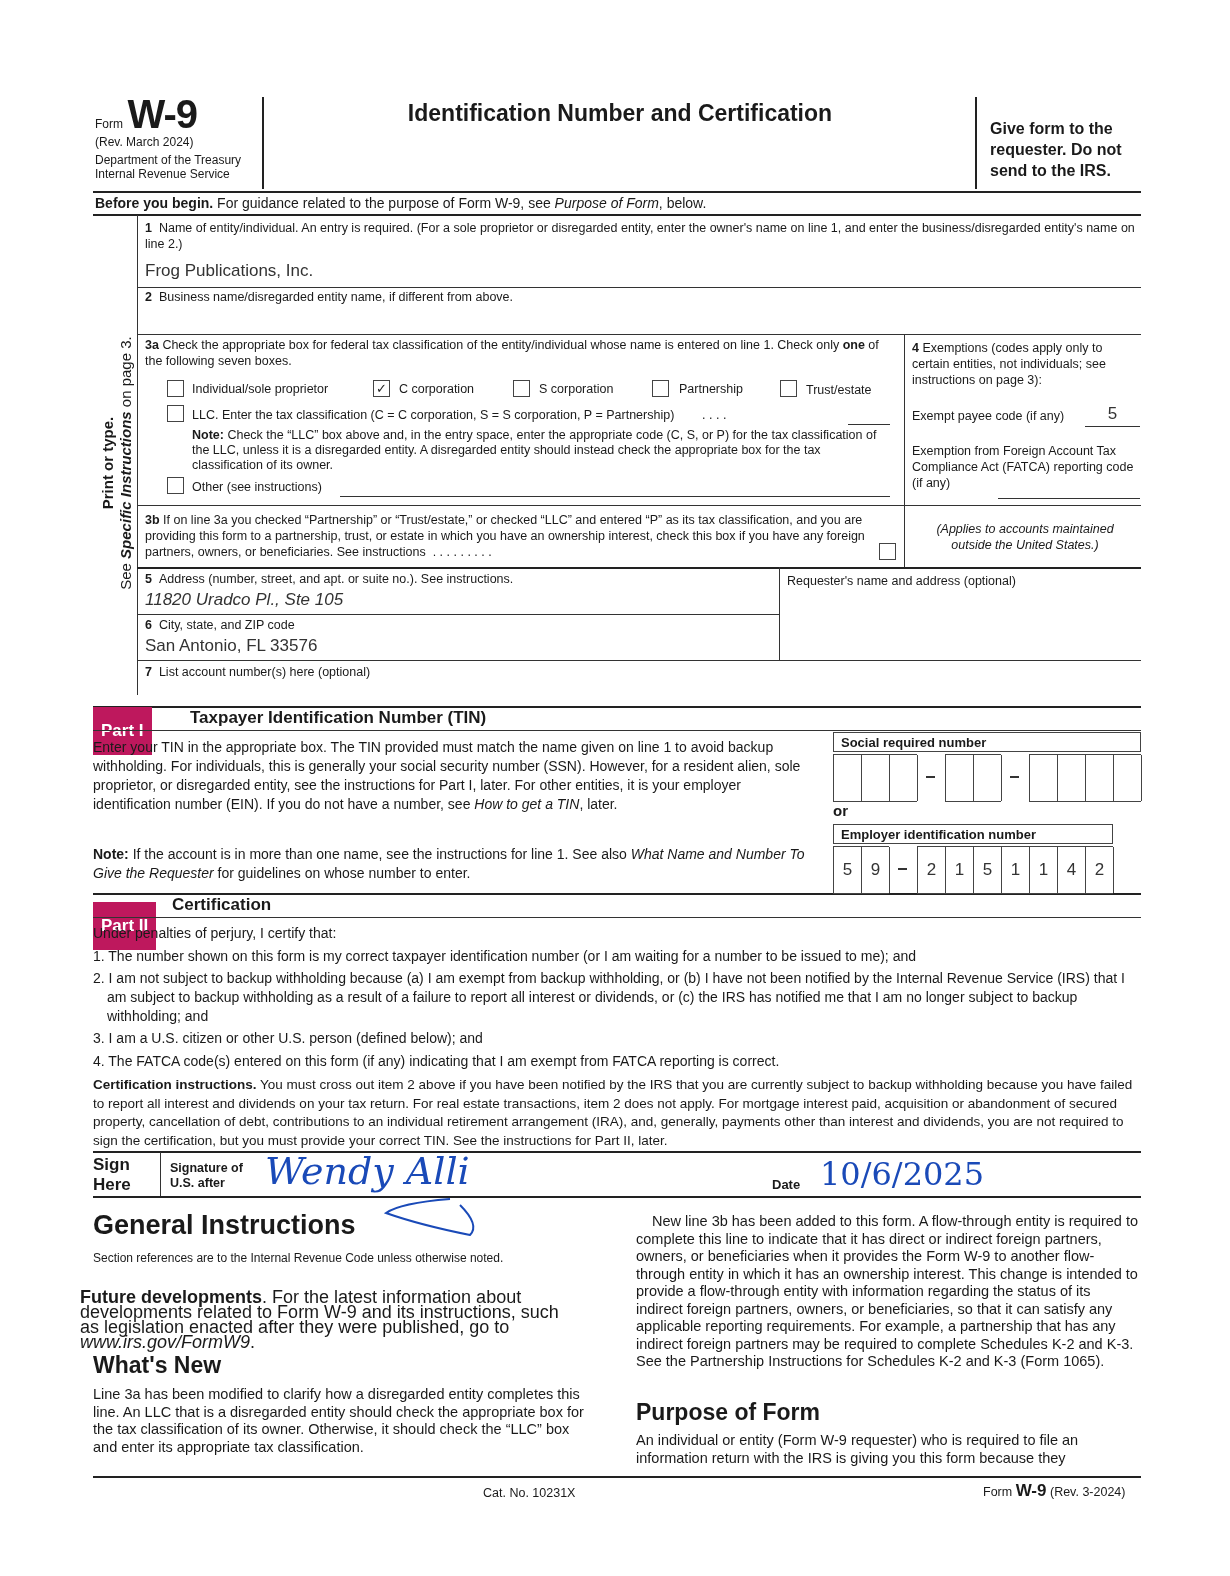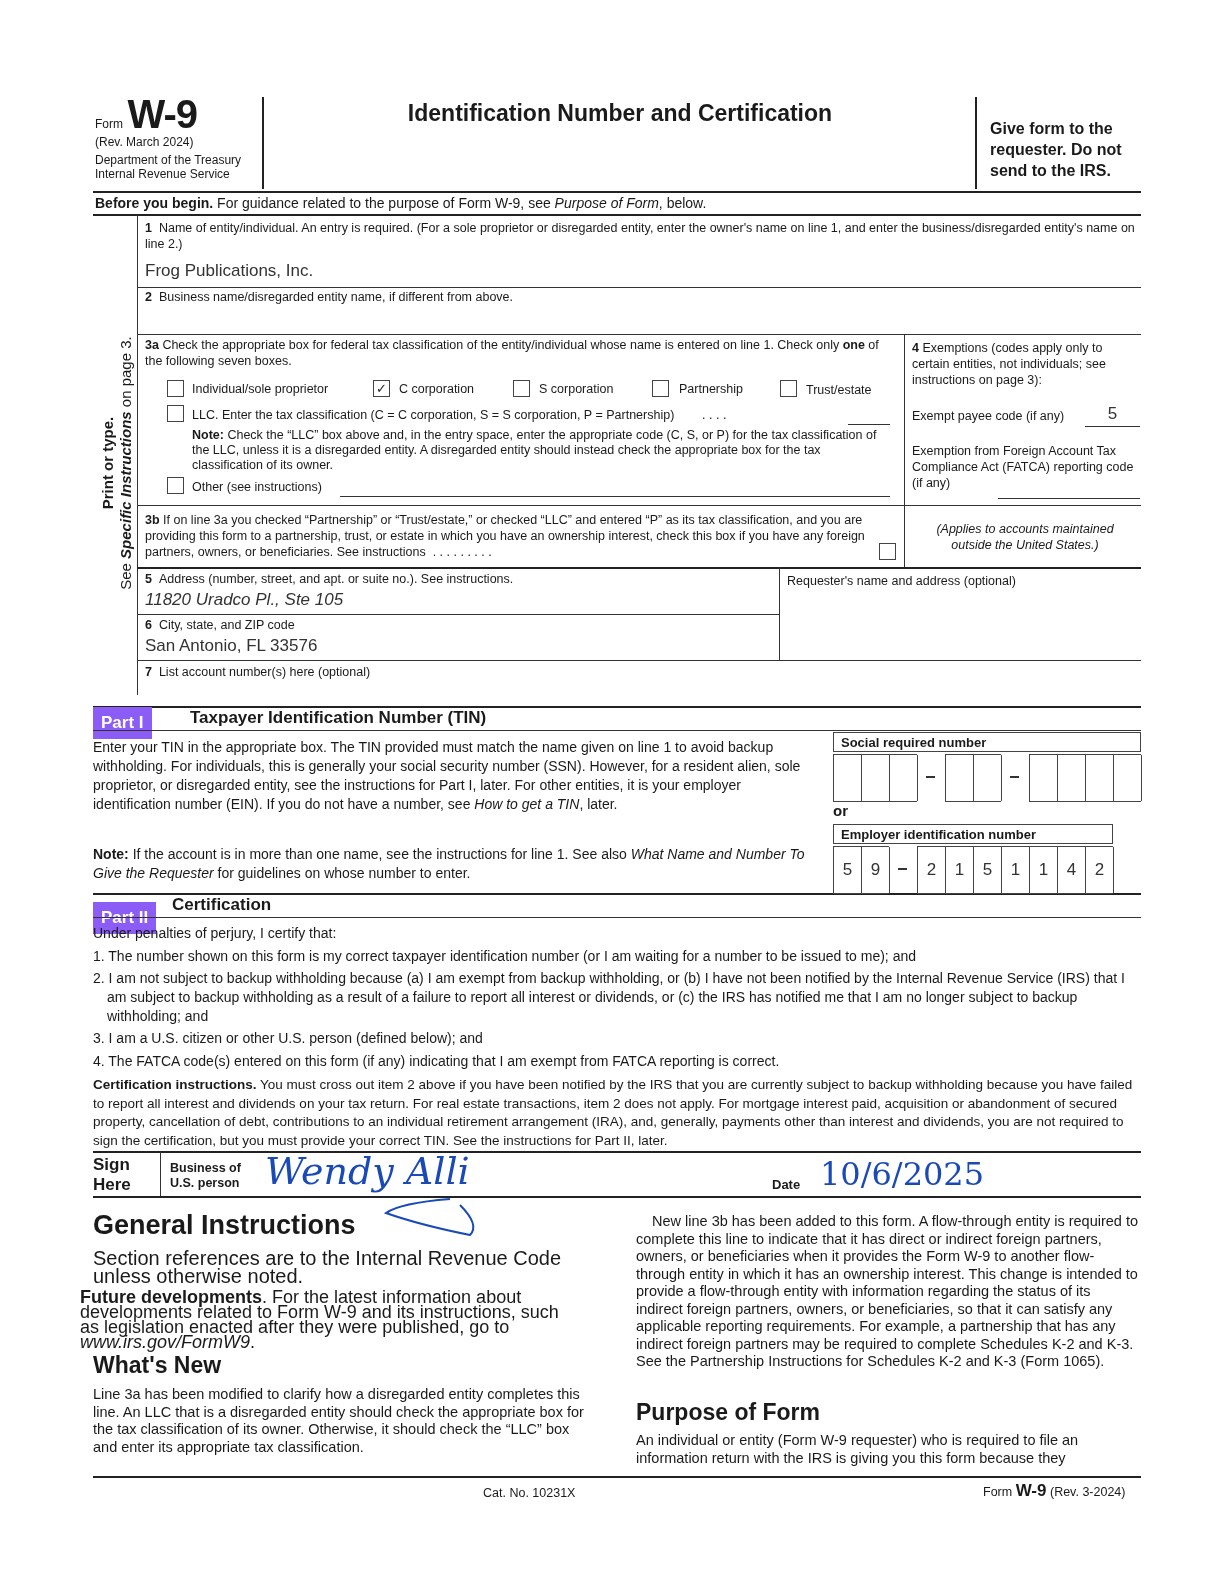--- a/index.html
+++ b/index.html
@@ -8,21 +8,21 @@
   .hline{position:absolute;height:0;border-top:1px solid #333;}
   .hline.thick{border-top:2px solid #222;}
   .vline{position:absolute;width:0;border-left:1px solid #333;}
   .vline.thick{border-left:2px solid #222;}
   .small{font-size:12.5px;line-height:16px;}
   .body13{font-size:14px;line-height:19px;}
   .bold{font-weight:bold;}
   .ital{font-style:italic;}
   .fill{font-size:17px;color:#333;}
   .cb{position:absolute;width:15px;height:15px;border:1px solid #444;background:#fff;font-size:13px;line-height:15px;text-align:center;color:#222;}
-  .partlbl{position:absolute;background:#8b5cf6;color:#fff;font-weight:bold;font-size:17px;padding:6px 8px;}
+  .partlbl{position:absolute;background:#be185d;color:#fff;font-weight:bold;font-size:17px;padding:14px 8px;}
   .box{position:absolute;border:1px solid #444;}
   .digit{position:absolute;width:27px;height:42px;border-right:1px solid #444;font-size:17px;color:#333;text-align:center;line-height:42px;}
   .sig{font-family:"DejaVu Serif",serif;color:#1a4ab8;font-style:italic;}
   .dash{position:absolute;width:9px;border-top:2px solid #333;}
 </style>
 </head>
 <body>
 
 <div class="abs" style="left:95px;top:92px;width:165px;">
   <span style="font-size:12px;">Form</span>
@@ -159,31 +159,31 @@
 <div class="abs body13" style="left:93px;top:969px;width:1045px;padding-left:14px;text-indent:-14px;box-sizing:border-box;">2. I am not subject to backup withholding because (a) I am exempt from backup withholding, or (b) I have not been notified by the Internal Revenue Service (IRS) that I am subject to backup withholding as a result of a failure to report all interest or dividends, or (c) the IRS has notified me that I am no longer subject to backup withholding; and</div>
 <div class="abs body13" style="left:93px;top:1029px;width:1048px;">3. I am a U.S. citizen or other U.S. person (defined below); and</div>
 <div class="abs body13" style="left:93px;top:1052px;width:1048px;">4. The FATCA code(s) entered on this form (if any) indicating that I am exempt from FATCA reporting is correct.</div>
 <div class="abs" style="left:93px;top:1076px;width:1048px;font-size:13.5px;line-height:18.5px;">
   <span class="bold">Certification instructions.</span><span> You must cross out item 2 above if you have been notified by the IRS that you are currently subject to backup withholding because you have failed to report all interest and dividends on your tax return. For real estate transactions, item 2 does not apply. For mortgage interest paid, acquisition or abandonment of secured property, cancellation of debt, contributions to an individual retirement arrangement (IRA), and, generally, payments other than interest and dividends, you are not required to sign the certification, but you must provide your correct TIN. See the instructions for Part II, later.</span>
 </div>
 <div class="hline thick" style="left:93px;top:1151px;width:1048px;"></div>
 
 <div class="abs bold" style="left:93px;top:1155px;width:55px;font-size:17px;line-height:20px;">Sign Here</div>
 <div class="vline" style="left:160px;top:1152px;height:44px;"></div>
-<div class="abs bold" style="left:170px;top:1161px;width:90px;font-size:12.5px;line-height:15px;">Business of U.S. person</div>
+<div class="abs bold" style="left:170px;top:1161px;width:90px;font-size:12.5px;line-height:15px;">Signature of U.S. after</div>
 <div class="abs sig" style="left:265px;top:1148px;width:420px;height:46px;font-size:38px;line-height:46px;">Wendy Alli</div>
 <svg class="abs" style="left:380px;top:1195px;" width="110" height="50" viewBox="0 0 110 50">
   <path d="M 70 4 Q 20 8 6 18 Q 40 30 90 40 Q 100 30 80 10" fill="none" stroke="#1a4ab8" stroke-width="2"></path>
 </svg>
 <div class="abs bold" style="left:772px;top:1177px;font-size:13px;">Date</div>
 <div class="abs sig" style="left:820px;top:1154px;width:300px;height:40px;font-size:32px;line-height:40px;font-style:normal;">10/6/2025</div>
 <div class="hline thick" style="left:93px;top:1196px;width:1048px;"></div>
 
 <div class="abs bold" style="left:93px;top:1210px;font-size:27px;">General Instructions</div>
-<div class="abs" style="left:93px;top:1249px;width:500px;font-size:20px;line-height:18px;">Section references are to the Internal Revenue Code unless otherwise noted.</div>
+<div class="abs" style="left:93px;top:1249px;width:500px;font-size:12px;line-height:18px;">Section references are to the Internal Revenue Code unless otherwise noted.</div>
 <div class="abs" style="left:80px;top:1290px;width:500px;font-size:18px;line-height:15px;">
   <span class="bold">Future developments</span><span>. For the latest information about developments related to Form W-9 and its instructions, such as legislation enacted after they were published, go to </span><span class="ital">www.irs.gov/FormW9</span><span>.</span>
 </div>
 <div class="abs bold" style="left:93px;top:1352px;font-size:23px;">What's New</div>
 <div class="abs" style="left:93px;top:1386px;width:500px;font-size:14.5px;line-height:17.5px;">Line 3a has been modified to clarify how a disregarded entity completes this line. An LLC that is a disregarded entity should check the appropriate box for the tax classification of its owner. Otherwise, it should check the “LLC” box and enter its appropriate tax classification.</div>
 
 <div class="abs" style="left:636px;top:1213px;width:505px;font-size:14.5px;line-height:17.5px;text-indent:16px;">New line 3b has been added to this form. A flow-through entity is required to complete this line to indicate that it has direct or indirect foreign partners, owners, or beneficiaries when it provides the Form W-9 to another flow-through entity in which it has an ownership interest. This change is intended to provide a flow-through entity with information regarding the status of its indirect foreign partners, owners, or beneficiaries, so that it can satisfy any applicable reporting requirements. For example, a partnership that has any indirect foreign partners may be required to complete Schedules K-2 and K-3. See the Partnership Instructions for Schedules K-2 and K-3 (Form 1065).</div>
 <div class="abs bold" style="left:636px;top:1399px;font-size:23px;">Purpose of Form</div>
 <div class="abs" style="left:636px;top:1432px;width:505px;font-size:14.5px;line-height:17.5px;">An individual or entity (Form W-9 requester) who is required to file an information return with the IRS is giving you this form because they</div>
 

